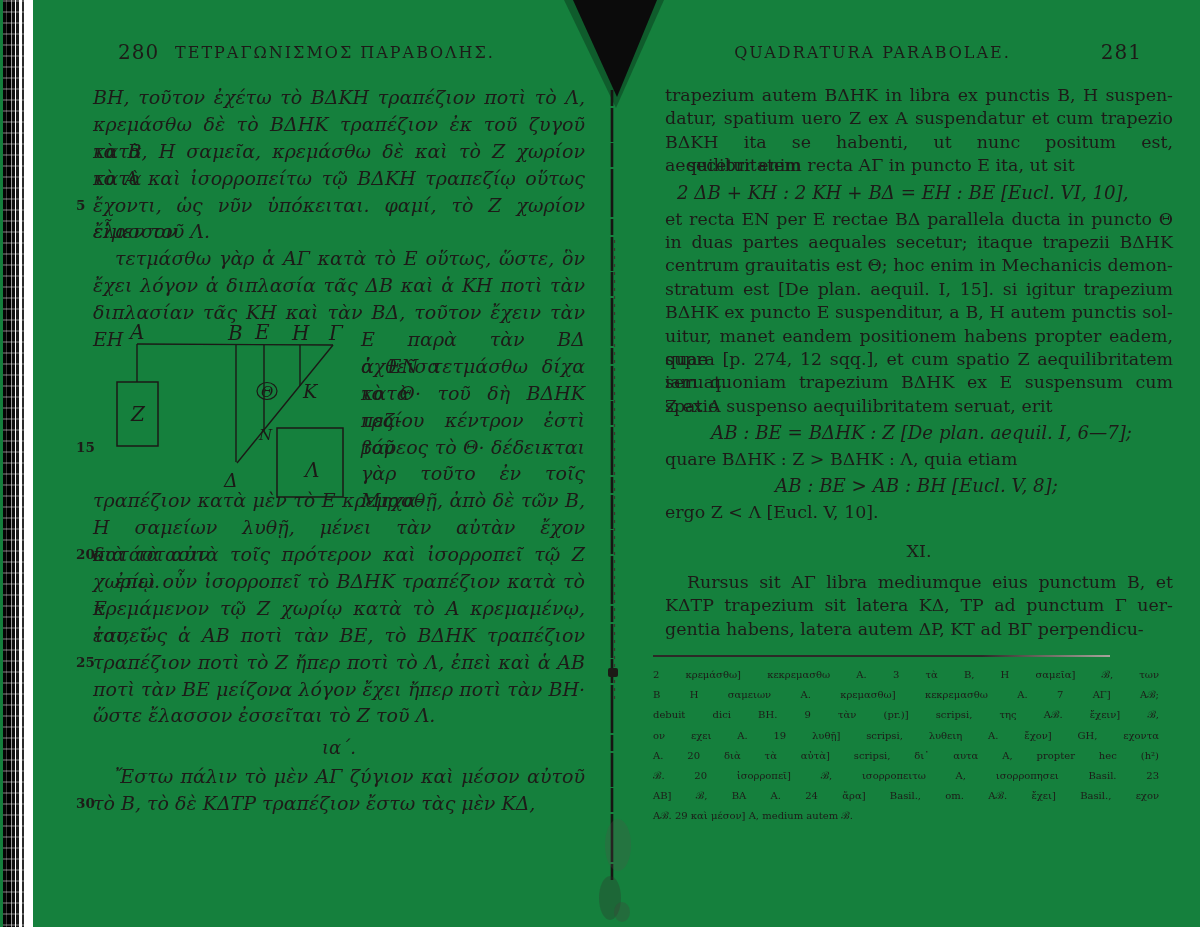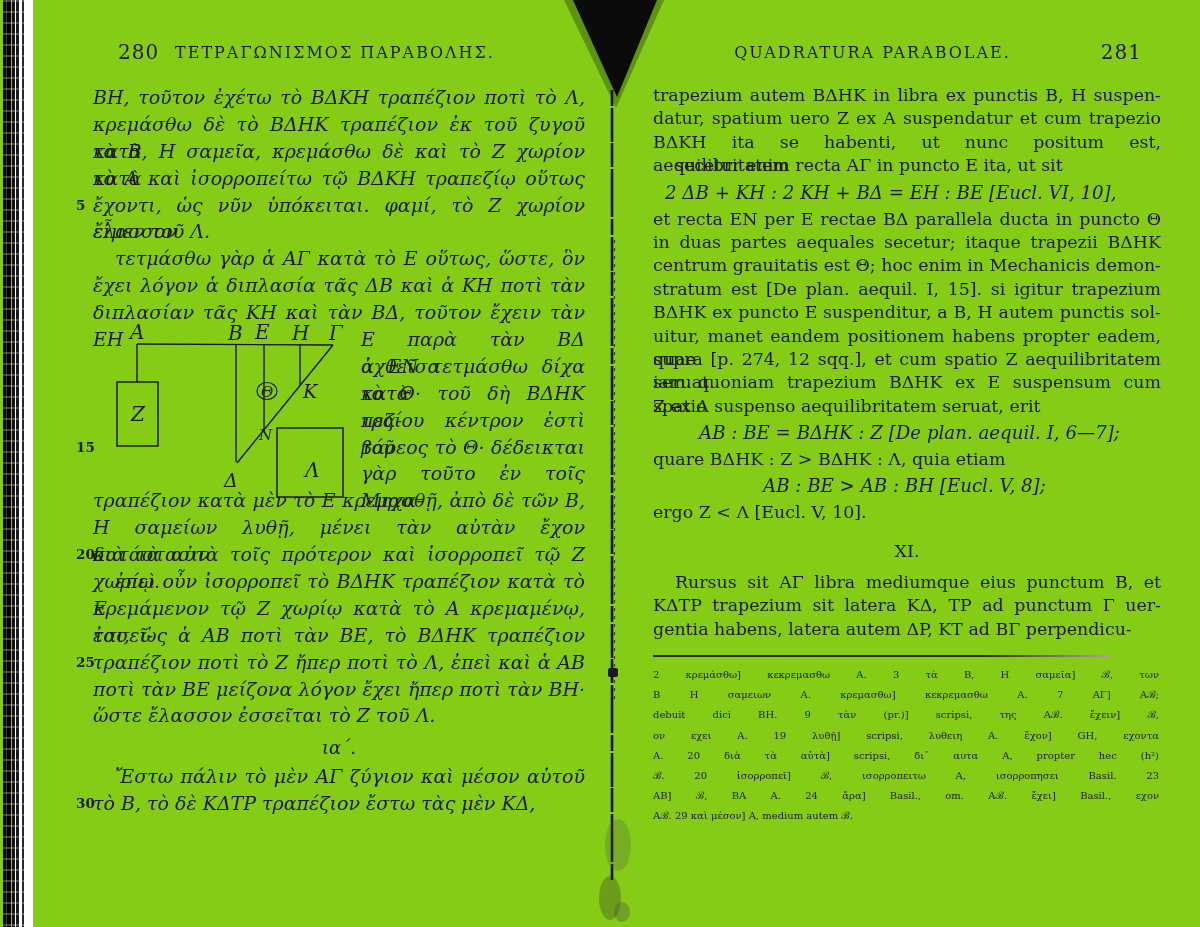--- a/index.html
+++ b/index.html
@@ -1,16 +1,16 @@
 <!DOCTYPE html>
 <html><head>
 <meta charset="utf-8">
 <style>
   html,body{margin:0;padding:0;background:#ffffff;}
-  #root{position:relative;width:1200px;height:927px;background:#84cc16;overflow:hidden;
+  #root{position:relative;width:1200px;height:927px;background:#15803d;overflow:hidden;
         font-family:"DejaVu Serif", serif;color:#1d1b18;}
 
   
   #edge-band{position:absolute;left:3px;top:0;width:30px;height:927px;
     background:
       repeating-linear-gradient(180deg, rgba(255,255,255,.25) 0 2px, rgba(0,0,0,0) 2px 11px),
       repeating-linear-gradient(90deg,#050505 0 3px,#3a3a3a 3px 4px,#000 4px 8px,#9a9a9a 8px 9px,#101010 9px 12px,#ffffff 12px 13px,#1c1c1c 13px 16px,#ffffff 16px 19px,#2a2a2a 19px 21px,#ffffff 21px 30px);
   }
   #spine{position:absolute;left:560px;top:0;width:110px;height:927px;}
 
@@ -20,21 +20,21 @@
   #right-page{left:645px;width:515px;}
   .phead{position:relative;height:44px;}
   .pn{position:absolute;top:0;font-size:20px;letter-spacing:1px;}
   .pn-left{left:43px;}
   .pn-right{right:18px;}
   .rt{position:absolute;left:0;right:0;top:3px;text-align:center;font-size:16px;letter-spacing:2px;}
   #right-page .rt{right:60px;}
 
   .textcol{position:relative;}
   #left-lines{margin-left:18px;width:492px;font-size:19px;font-style:italic;}
-  #right-lines{margin-left:8px;width:508px;font-size:17.4px;}
+  #right-lines{margin-left:20px;width:508px;font-size:17.4px;}
 
   .tline{position:relative;text-align:justify;text-align-last:justify;white-space:normal;}
   #left-lines .tline{height:26.9px;line-height:26.9px;}
   #right-lines .tline{height:23.4px;line-height:23.4px;}
   .noj{text-align:left;text-align-last:left;}
   .ind .ltxt{padding-left:22px;}
   .narrow{padding-left:268px;}
   .heading{text-align:center;text-align-last:center;height:34px !important;line-height:38px !important;font-size:18px;}
   #right-lines .heading{height:46px !important;line-height:52px !important;font-size:17.5px;font-style:normal;}
   .formula{font-style:italic;font-size:18.2px;height:30px !important;line-height:30px !important;

